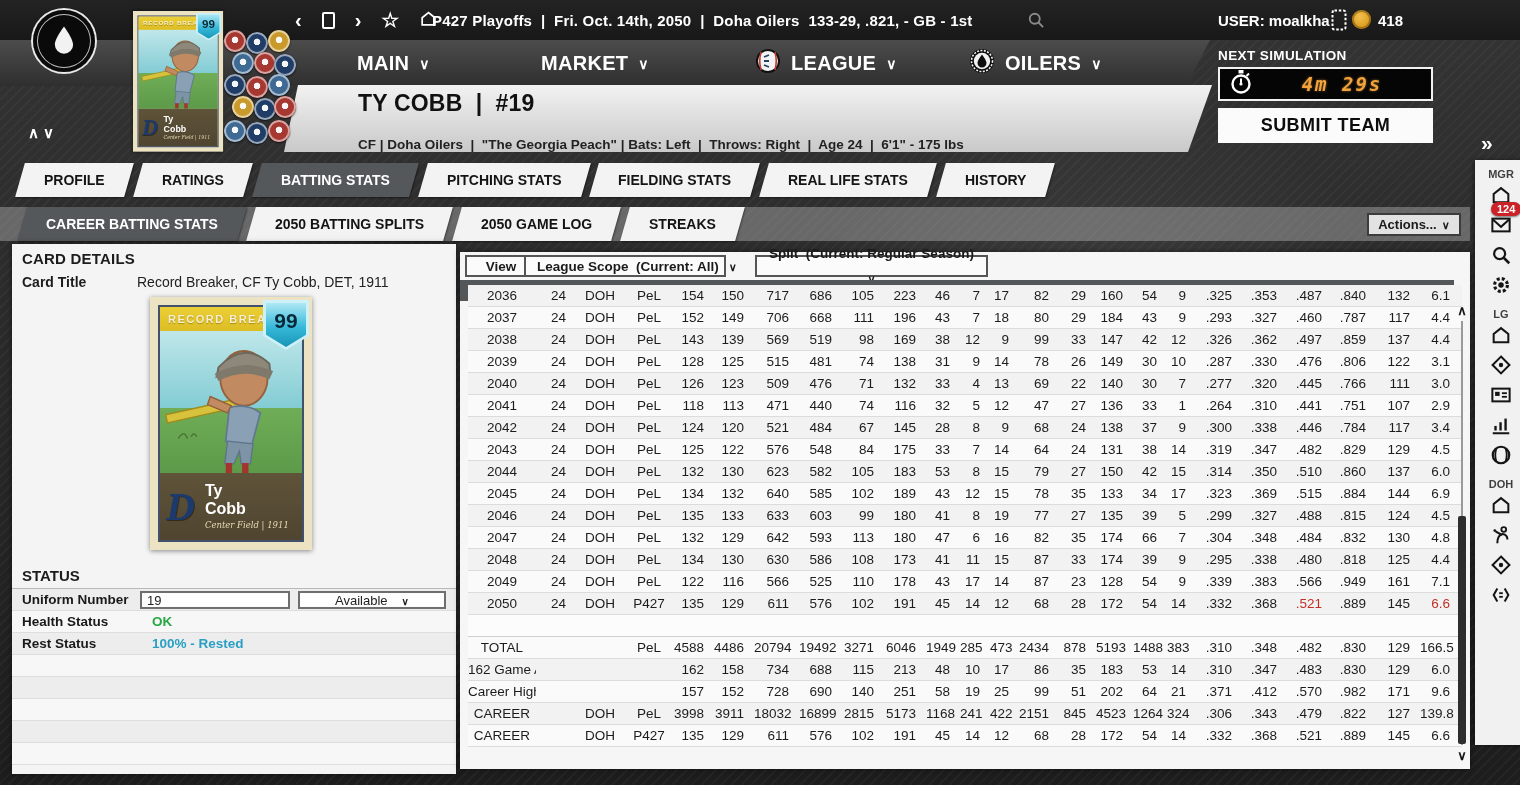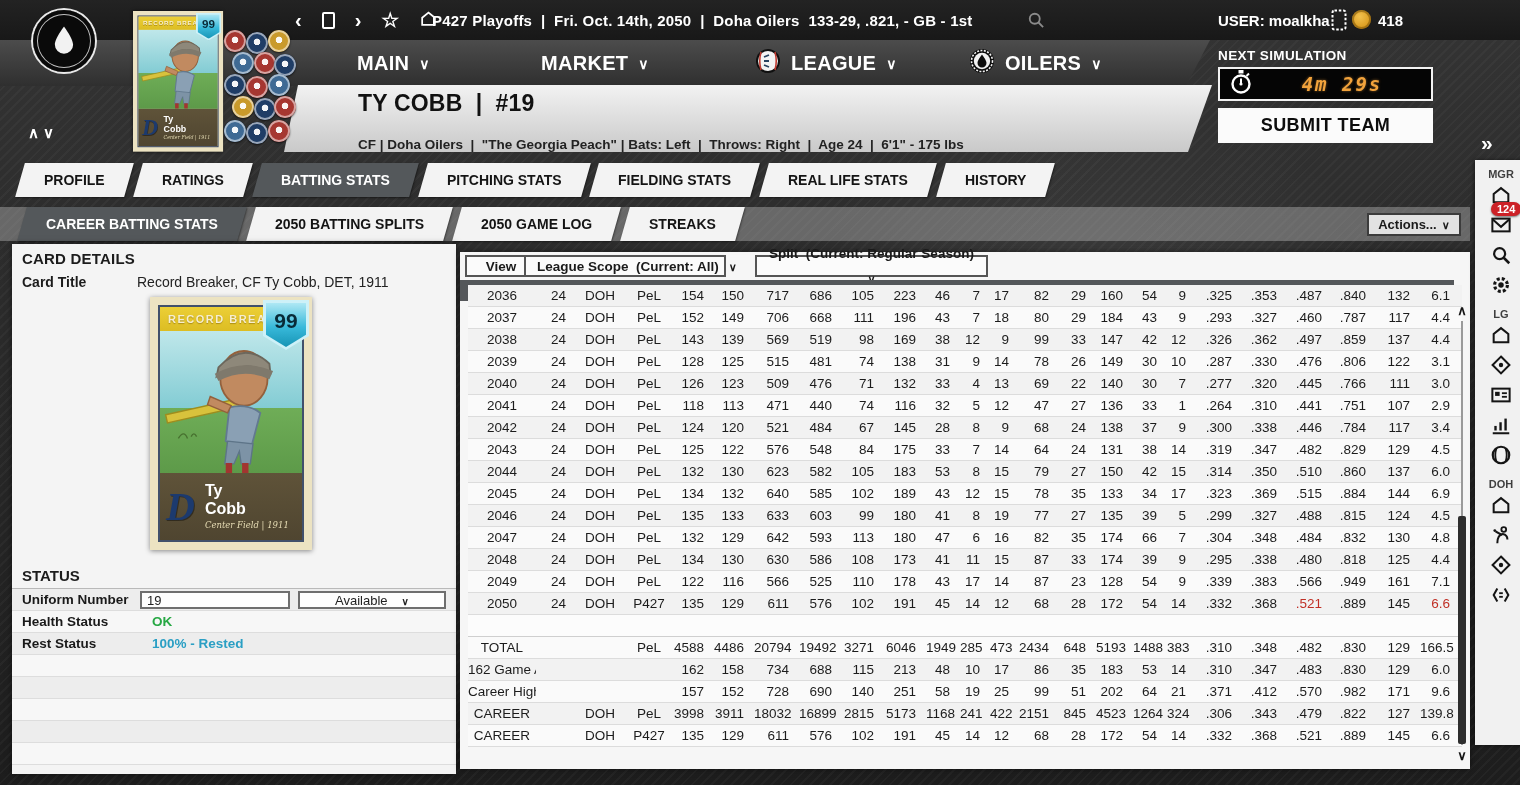--- a/index.html
+++ b/index.html
@@ -816,21 +816,21 @@
           <div class="tc c4">4588</div>
           <div class="tc c5">4486</div>
           <div class="tc c6">20794</div>
           <div class="tc c7">19492</div>
           <div class="tc c8">3271</div>
           <div class="tc c9">6046</div>
           <div class="tc c10">1949</div>
           <div class="tc c11">285</div>
           <div class="tc c12">473</div>
           <div class="tc c13">2434</div>
-          <div class="tc c14">648</div>
+          <div class="tc c14">878</div>
           <div class="tc c15">5193</div>
           <div class="tc c16">1488</div>
           <div class="tc c17">383</div>
           <div class="tc c18">.310</div>
           <div class="tc c19">.348</div>
           <div class="tc c20">.482</div>
           <div class="tc c21">.830</div>
           <div class="tc c22">129</div>
           <div class="tc c23">166.5</div>
         </div>

